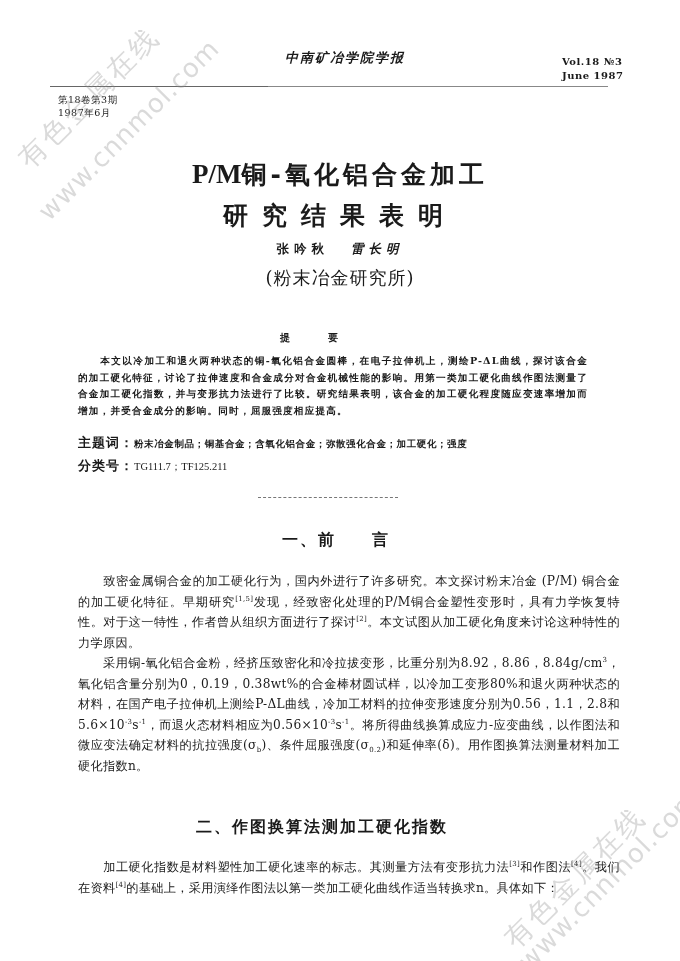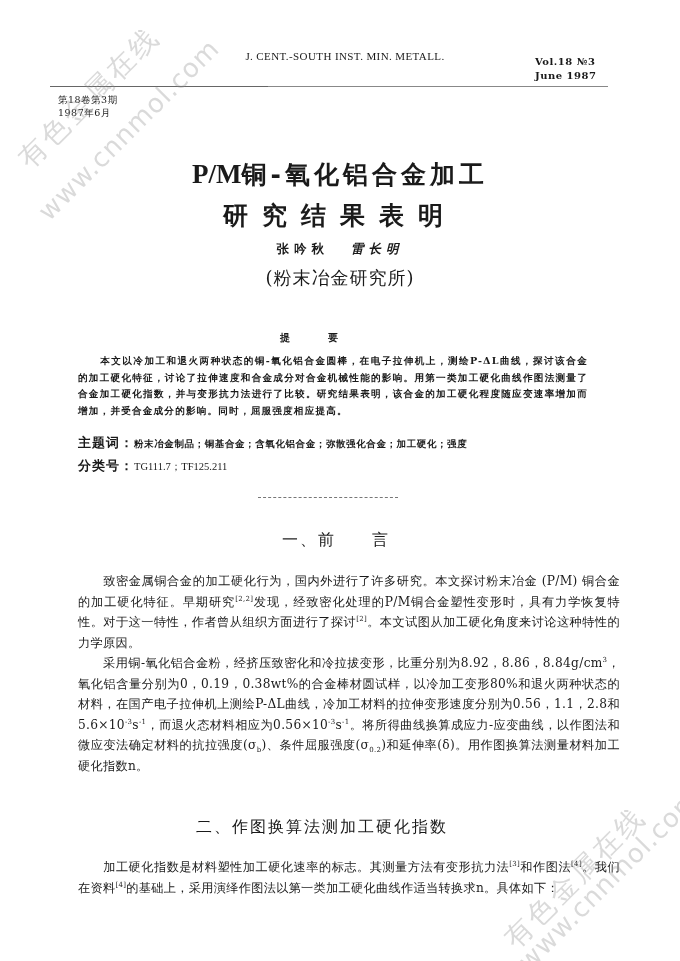--- a/index.html
+++ b/index.html
@@ -5,21 +5,21 @@
   html, body { margin: 0; padding: 0; }
   body {
     width: 680px; height: 961px; background: #ffffff; position: relative; overflow: hidden;
     font-family: "DejaVu Serif", "Liberation Serif", serif; color: #1a1a1a;
   }
   .abs { position: absolute; }
   .hdr-left { left: 58px; top: 55px; font-size: 9.5px; line-height: 13px; font-weight: normal; letter-spacing: 0.5px; margin-top: 38px; }
   .hdr-center { left: 200px; top: 50px; width: 290px; text-align: center; }
   .hdr-center .cn { font-size: 13px; font-weight: bold; font-style: italic; letter-spacing: 2px; line-height: 16px; }
   .hdr-center .en { font-family: "Liberation Serif", serif; font-size: 11px; letter-spacing: 0.4px; line-height: 13px; }
-  .hdr-right { left: 535px; top: 55px; font-size: 10px; line-height: 14px; font-weight: bold; letter-spacing: 0.5px; }
+  .hdr-right { left: 562px; top: 55px; font-size: 10px; line-height: 14px; font-weight: bold; letter-spacing: 0.5px; }
   .hdr-rule { left: 50px; top: 86px; width: 218px; height: 1px; background: #666; }
   .hdr-rule2 { left: 268px; top: 86px; width: 340px; height: 1px; background: #888; }
 
   .title { left: 90px; width: 500px; text-align: center; font-weight: bold; font-family: "DejaVu Sans", sans-serif; letter-spacing: 4px; margin-top: 20px; }
   .title1 { top: 138px; font-size: 25px; line-height: 32px; }
   .title1 .latin { font-family: "Liberation Serif", serif; font-size: 27px; letter-spacing: 0; }
   .title2 { top: 180px; font-size: 25px; line-height: 32px; letter-spacing: 14px; }
 
   .authors { left: 200px; width: 280px; top: 241px; text-align: center; font-size: 12.5px; font-weight: bold; letter-spacing: 5px; }
   .authors span + span { margin-left: 22px; font-style: italic; }
@@ -27,21 +27,21 @@
 
   .abs-head { left: 280px; top: 331px; font-size: 10px; font-weight: bold; letter-spacing: 38px; }
   .abstract { left: 78px; top: 353px; width: 510px; font-size: 9.6px; line-height: 16.6px; font-weight: bold; letter-spacing: 1.2px; text-align: justify; }
   .abstract .indent { display: inline-block; width: 22px; }
   .kw { left: 78px; top: 434px; font-size: 9.5px; font-weight: bold; letter-spacing: 0.6px; white-space: nowrap; }
   .kw .lbl, .cls .lbl { font-family: Liberation Sans, sans-serif; font-size: 13px; font-weight: bold; letter-spacing: 1px; }
   .cls { left: 78px; top: 457px; font-size: 9.5px; white-space: nowrap; }
   .cls .val { font-family: "Liberation Serif", serif; font-size: 10.5px; margin-top: 20px; }
   .sep { left: 258px; top: 497px; width: 140px; height: 0; border-top: 1px dashed #777; }
 
-  .sec-head { font-size: 16px; letter-spacing: 2px; white-space: nowrap; }
+  .sec-head { font-size: 16px; letter-spacing: 2px; white-space: nowrap; font-weight: bold; }
   .sec1 { left: 282px; top: 530px; }
   .sec1 .gap { display: inline-block; width: 36px; }
   .sec2 { left: 196px; top: 817px; }
 
   .body-text { left: 78px; width: 542px; font-size: 12.2px; line-height: 20.5px; letter-spacing: 0.3px; text-align: justify; }
   .p1 { top: 571px; }
   .p2 { top: 653px; }
   .p3 { top: 857px; }
   .ind { display: inline-block; width: 25px; }
   sup { font-size: 7px; vertical-align: 5px; line-height: 0; }
@@ -54,21 +54,21 @@
   .wm4 { left: 512px; top: 955px; font-size: 26px; transform: rotate(-45deg); letter-spacing: 1px; }
 </style>
 </head>
 <body>
 
 <div class="abs hdr-left">
   <div>第18卷第3期</div>
   <div>1987年6月</div>
 </div>
 <div class="abs hdr-center">
-  <div class="en">J. CENT.-SOUTH INST. MIN. METALL.</div>
+  <div class="cn">中南矿冶学院学报</div>
 </div>
 <div class="abs hdr-right">
   <div>Vol.18  №3</div>
   <div>June  1987</div>
 </div>
 <div class="abs hdr-rule"></div>
 <div class="abs hdr-rule2"></div>
 
 <div class="abs title title1">
   <span class="latin">P/M</span><span>铜-氧化铝合金加工</span>
@@ -88,21 +88,21 @@
 </div>
 <div class="abs cls">
   <span class="lbl">分类号：</span><span class="val">TG111.7；TF125.211</span>
 </div>
 <div class="abs sep"></div>
 
 <div class="abs sec-head sec1">
   <span>一、</span><span>前</span><span class="gap"></span><span>言</span>
 </div>
 
-<div class="abs body-text p1"><span class="ind"></span><span>致密金属铜合金的加工硬化行为，国内外进行了许多研究。本文探讨粉末冶金 (P/M) 铜合金的加工硬化特征。早期研究</span><sup>[2,2]</sup><span>发现，经致密化处理的P/M铜合金塑性变形时，具有力学恢复特性。对于这一特性，作者曾从组织方面进行了探讨</span><sup>[2]</sup><span>。本文试图从加工硬化角度来讨论这种特性的力学原因。</span></div>
+<div class="abs body-text p1"><span class="ind"></span><span>致密金属铜合金的加工硬化行为，国内外进行了许多研究。本文探讨粉末冶金 (P/M) 铜合金的加工硬化特征。早期研究</span><sup>[1,5]</sup><span>发现，经致密化处理的P/M铜合金塑性变形时，具有力学恢复特性。对于这一特性，作者曾从组织方面进行了探讨</span><sup>[2]</sup><span>。本文试图从加工硬化角度来讨论这种特性的力学原因。</span></div>
 
 <div class="abs body-text p2"><span class="ind"></span><span>采用铜-氧化铝合金粉，经挤压致密化和冷拉拔变形，比重分别为8.92，8.86，8.84g/cm</span><sup>3</sup><span>，氧化铝含量分别为0，0.19，0.38wt%的合金棒材圆试样，以冷加工变形80%和退火两种状态的材料，在国产电子拉伸机上测绘P-ΔL曲线，冷加工材料的拉伸变形速度分别为0.56，1.1，2.8和5.6×10</span><sup>-3</sup><span>s</span><sup>-1</sup><span>，而退火态材料相应为0.56×10</span><sup>-3</sup><span>s</span><sup>-1</sup><span>。将所得曲线换算成应力-应变曲线，以作图法和微应变法确定材料的抗拉强度(σ</span><sub>b</sub><span>)、条件屈服强度(σ</span><sub>0.2</sub><span>)和延伸率(δ)。用作图换算法测量材料加工硬化指数n。</span></div>
 
 <div class="abs sec-head sec2">二、作图换算法测加工硬化指数</div>
 
 <div class="abs body-text p3"><span class="ind"></span><span>加工硬化指数是材料塑性加工硬化速率的标志。其测量方法有变形抗力法</span><sup>[3]</sup><span>和作图法</span><sup>[4]</sup><span>。我们在资料</span><sup>[4]</sup><span>的基础上，采用演绎作图法以第一类加工硬化曲线作适当转换求n。具体如下：</span></div>
 
 <div class="wm wm1">有色金属在线</div>
 <div class="wm wm2">www.cnnmol.com</div>
 <div class="wm wm3">有色金属在线</div>

